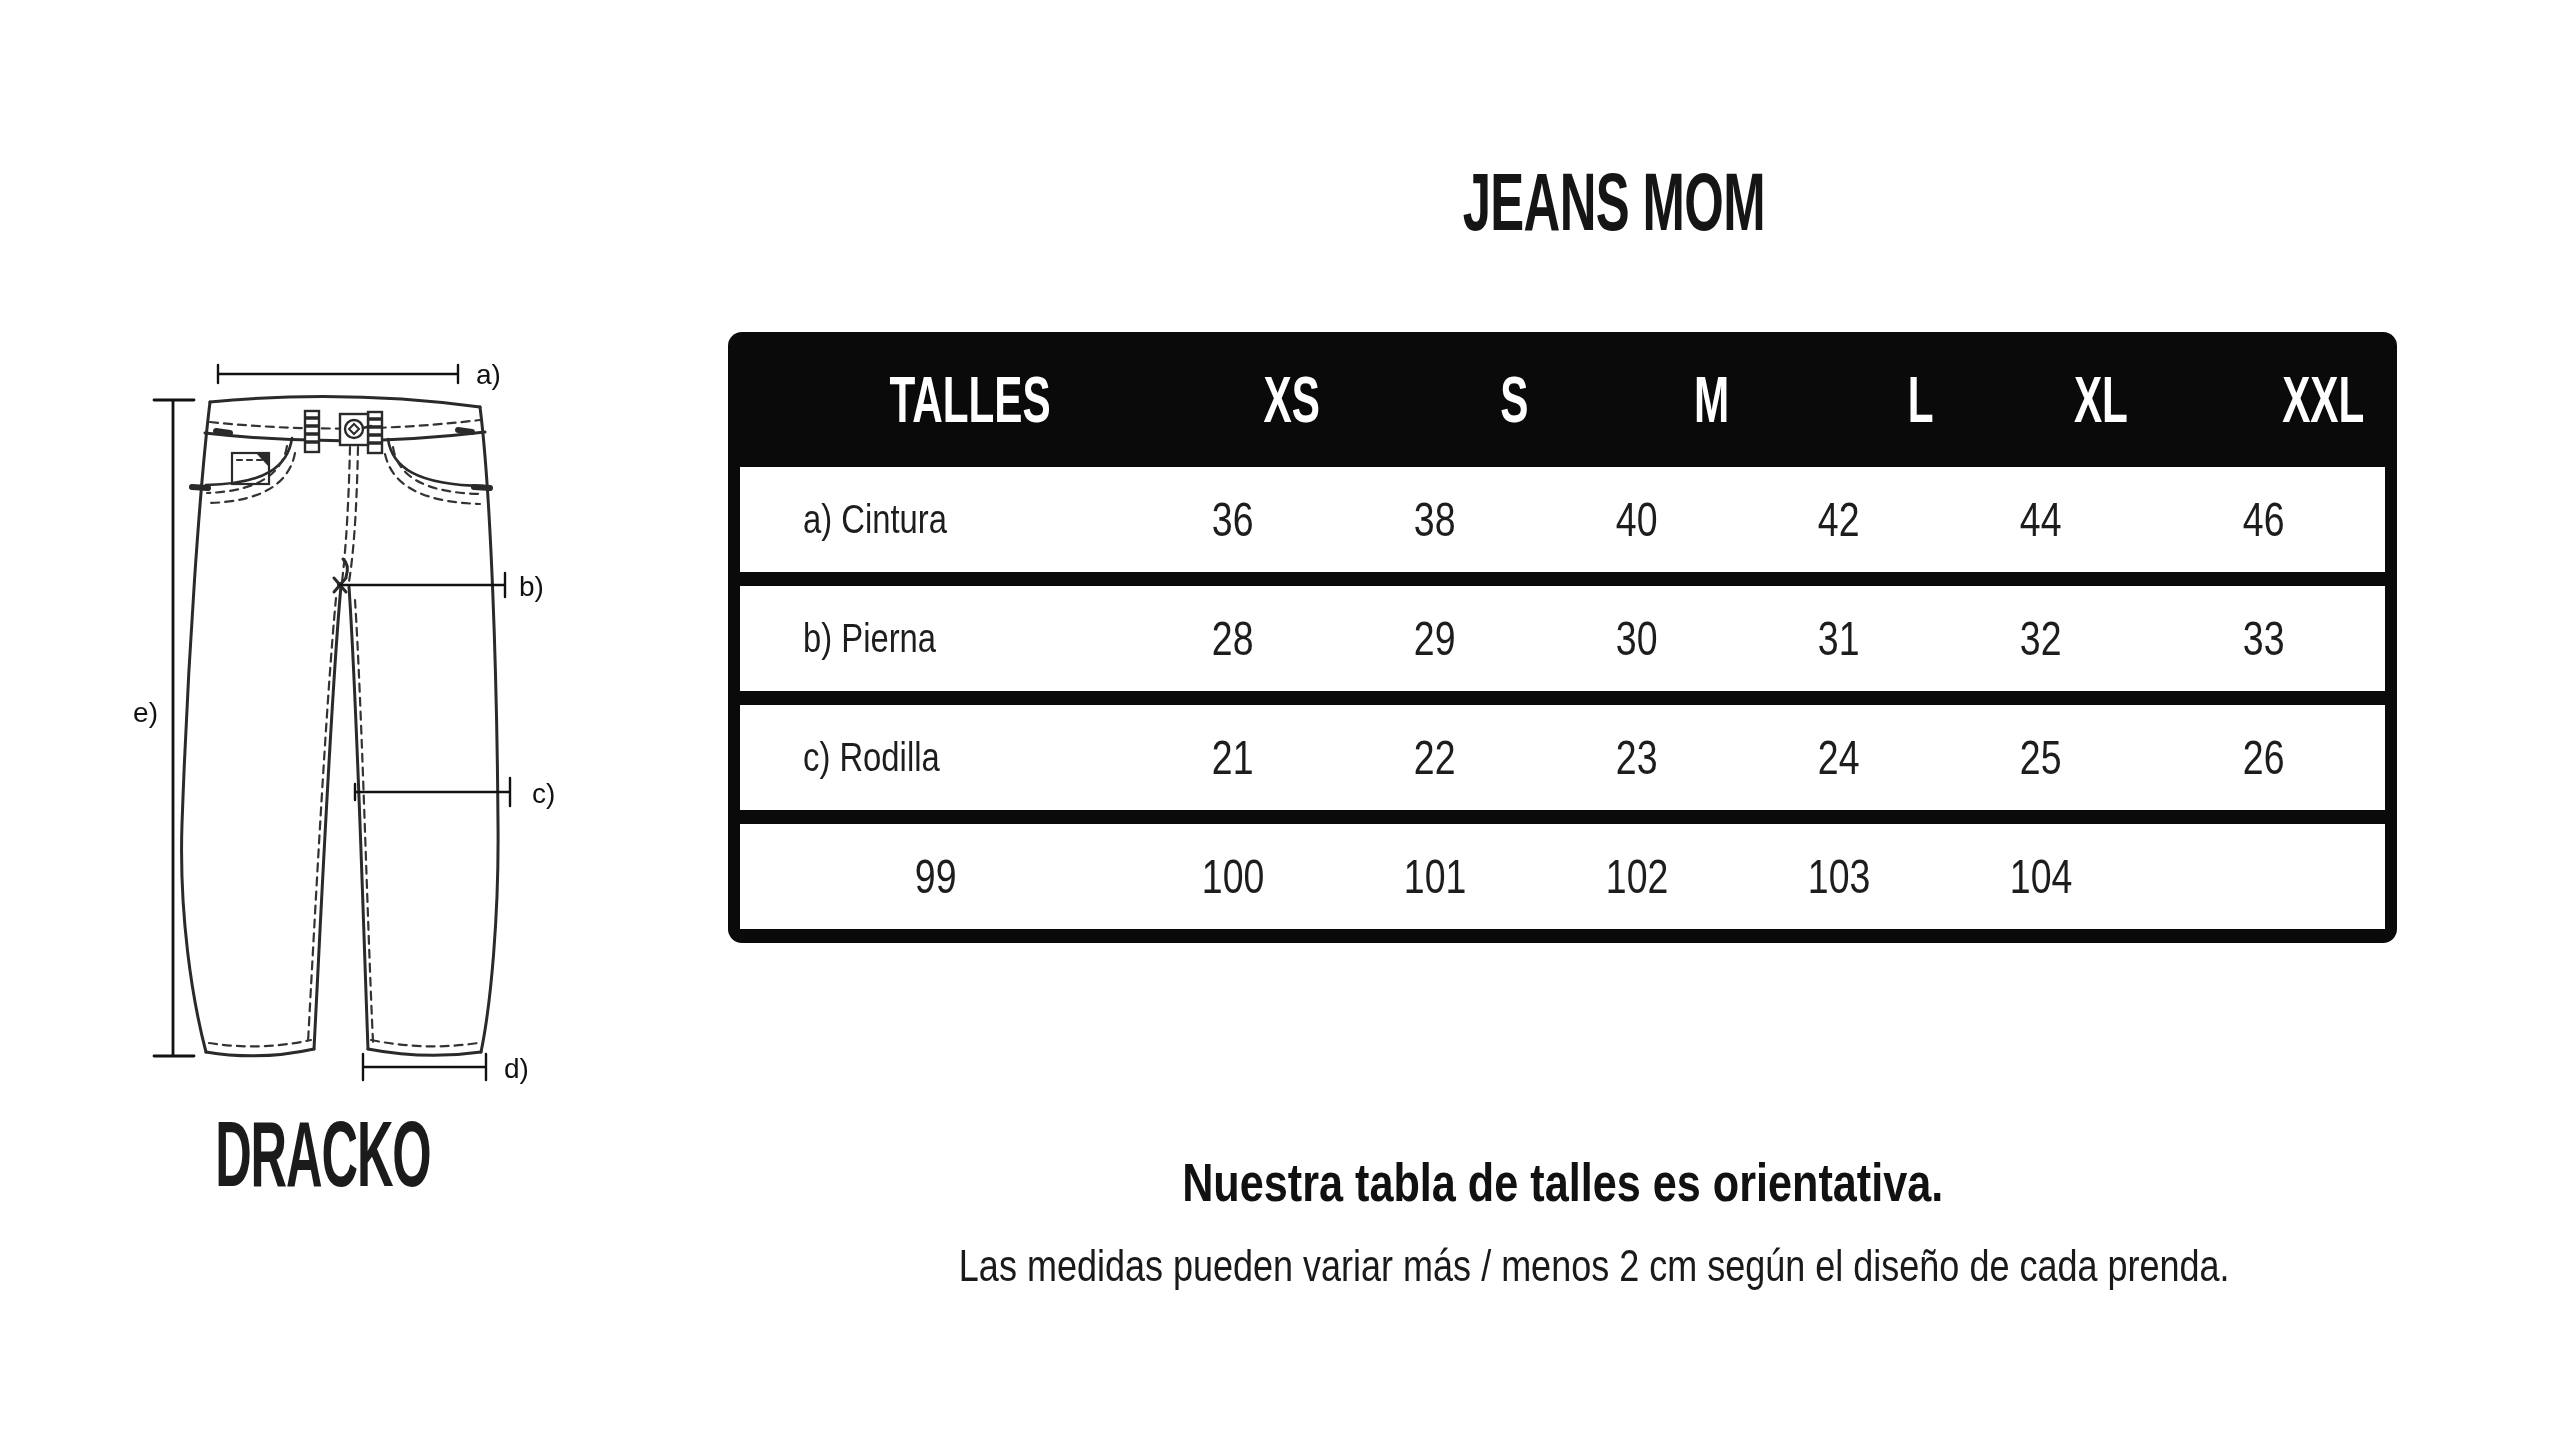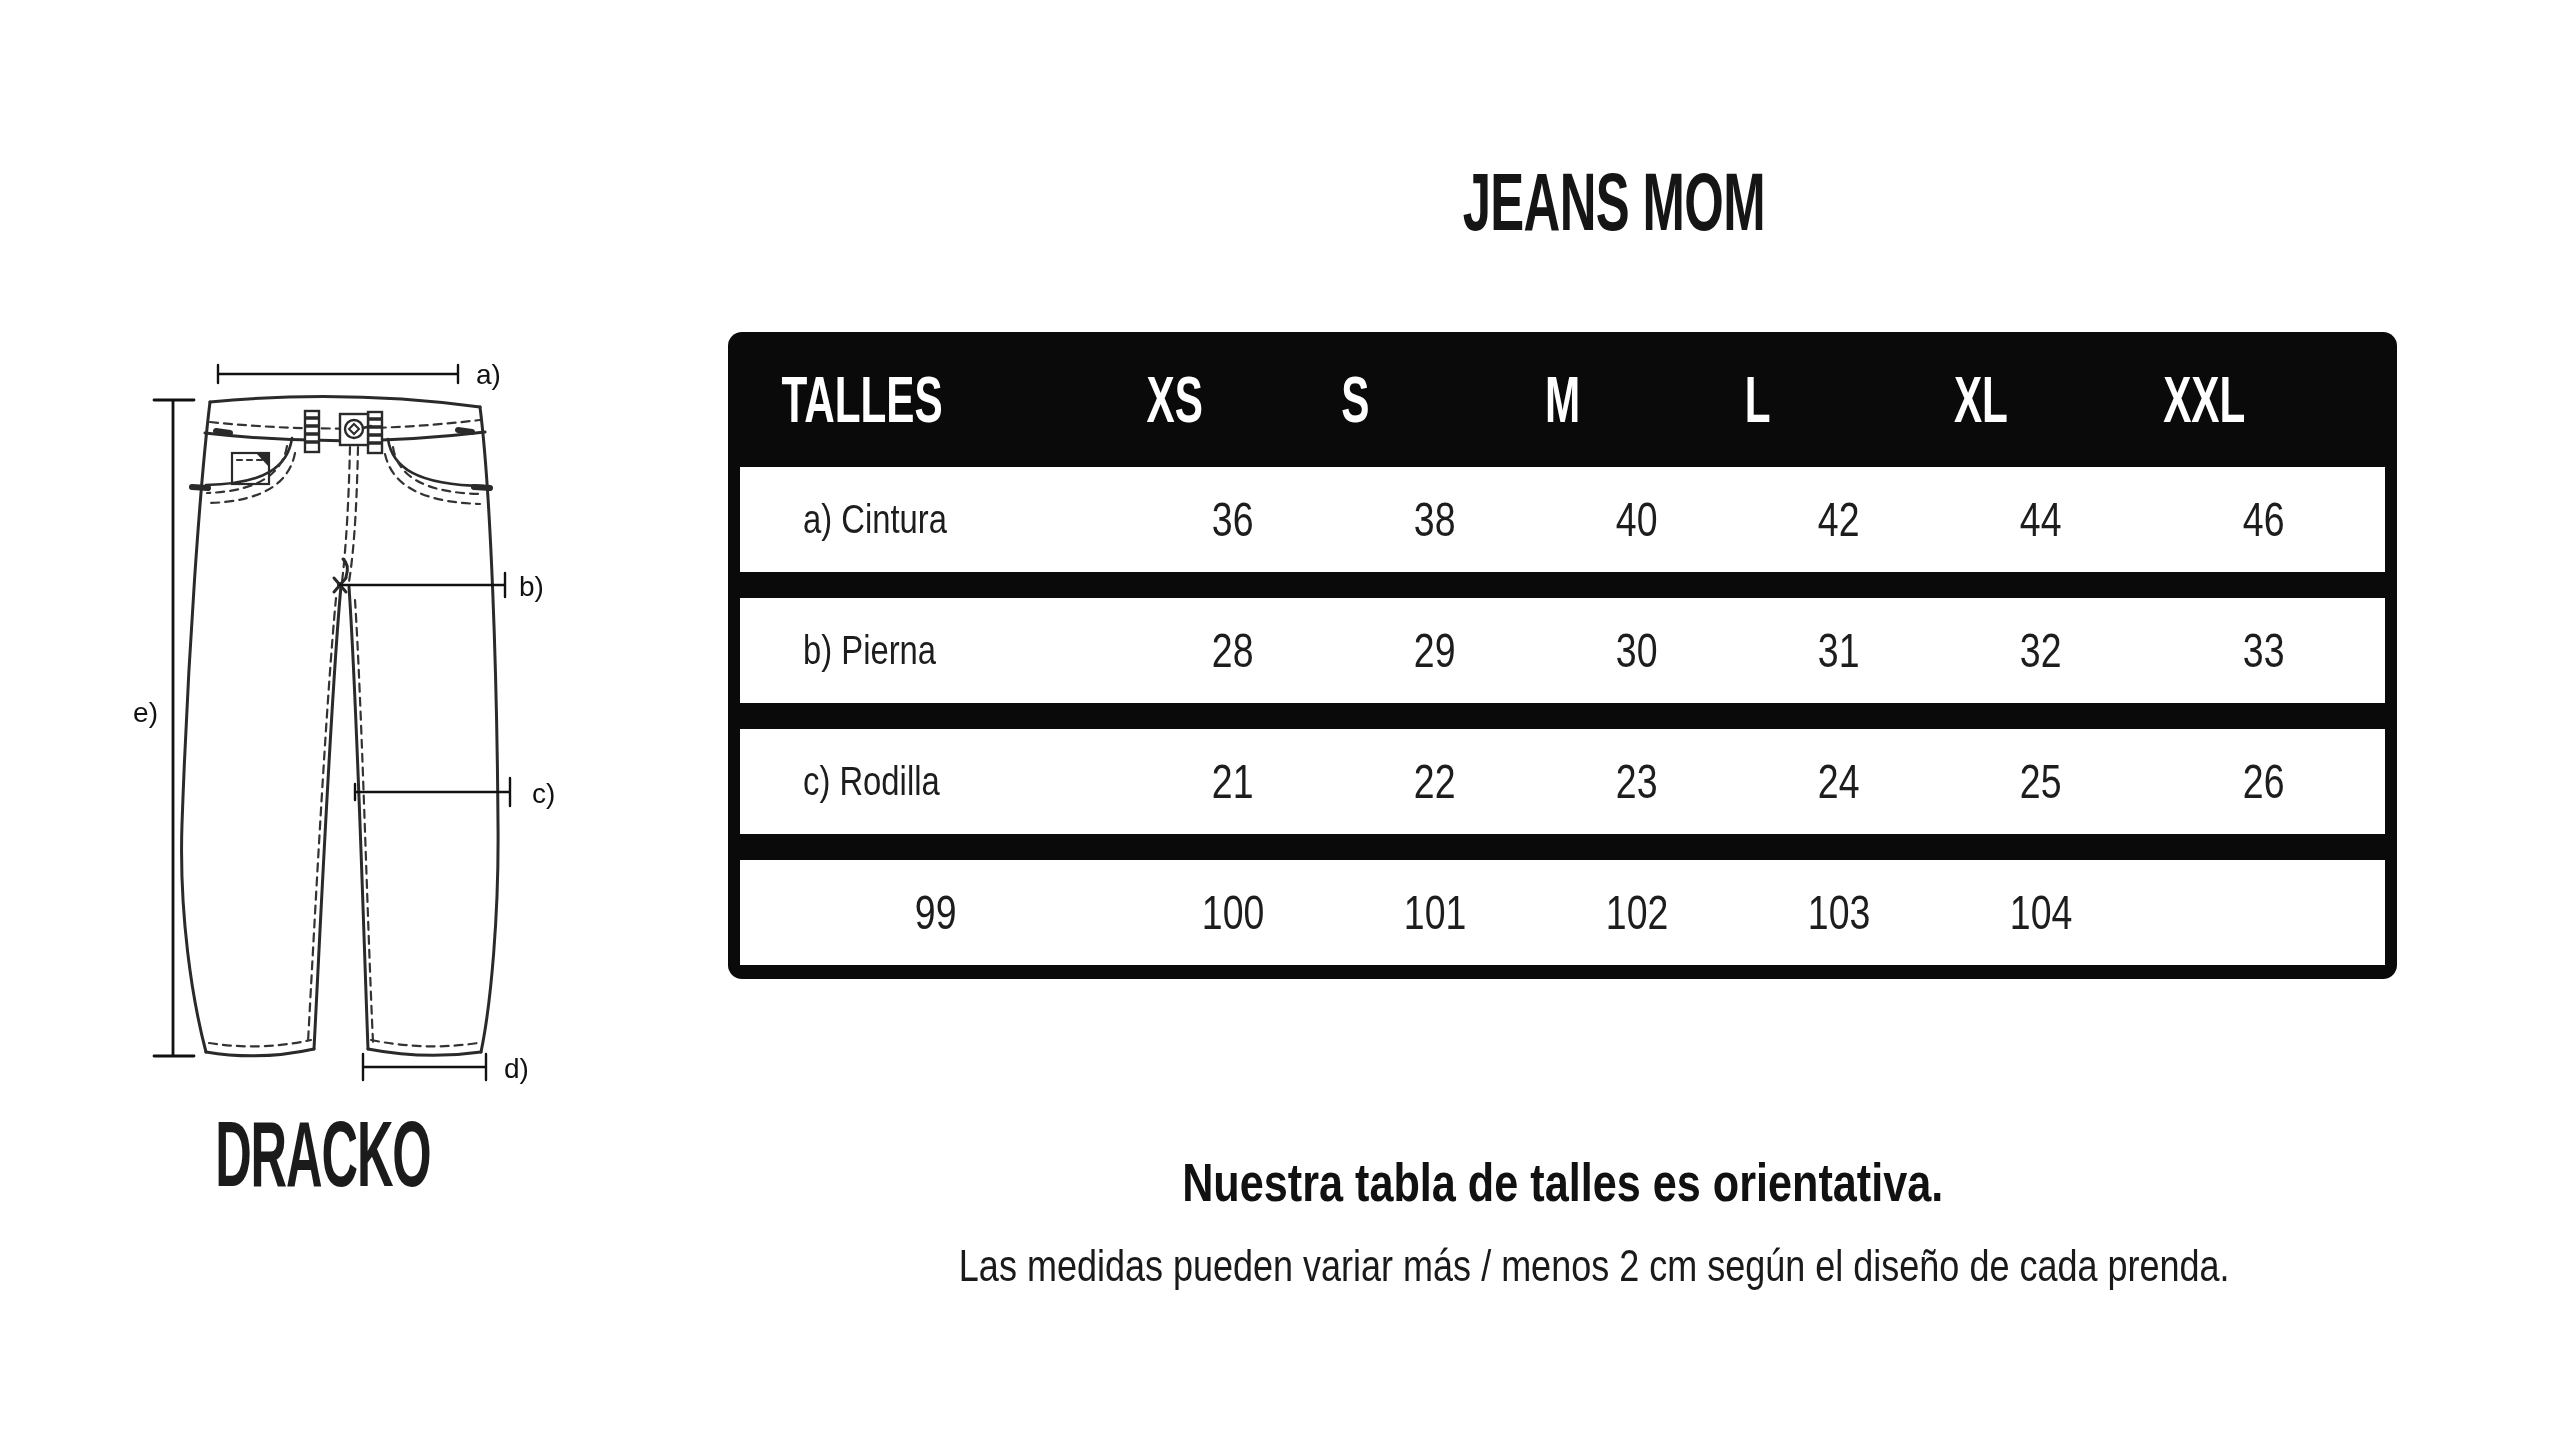--- a/index.html
+++ b/index.html
@@ -25,25 +25,25 @@
   }
   .brand .cx{transform:scaleX(0.55);}
   
   .size-table{
     position:absolute;left:728px;top:308px;width:1669px;box-sizing:border-box;
     background:#0a0a0a;border-radius:14px;padding:0 12px 14px 12px;
   }
   .tgrid{display:grid;grid-template-columns:392px 202px 202px 202px 202px 202px 1fr;align-items:center;}
   .thead{height:135px;}
   .hcell{
-    color:#ffffff;font-weight:bold;font-size:64px;text-align:left;white-space:nowrap;
+    color:#ffffff;font-weight:bold;font-size:64px;text-align:right;white-space:nowrap;
   }
   .hcell .cx{transform:scaleX(0.66);}
   .hcell-first{padding-right:40px;}
-  .rows{display:flex;flex-direction:column;gap:26px;}
+  .rows{display:flex;flex-direction:column;gap:14px;}
   .trow{height:105px;background:#ffffff;}
   .lcell{
     font-size:41px;color:#1d1d1d;text-align:left;padding-left:63px;white-space:nowrap;
   }
   .lcell .cx{transform-origin:left center;transform:scaleX(0.80);}
   .vcell{font-size:48px;color:#1d1d1d;text-align:center;white-space:nowrap;}
   .vcell .cx{transform:scaleX(0.78);}
   
   .note-bold{
     position:absolute;left:728px;top:1130px;width:1669px;text-align:center;

